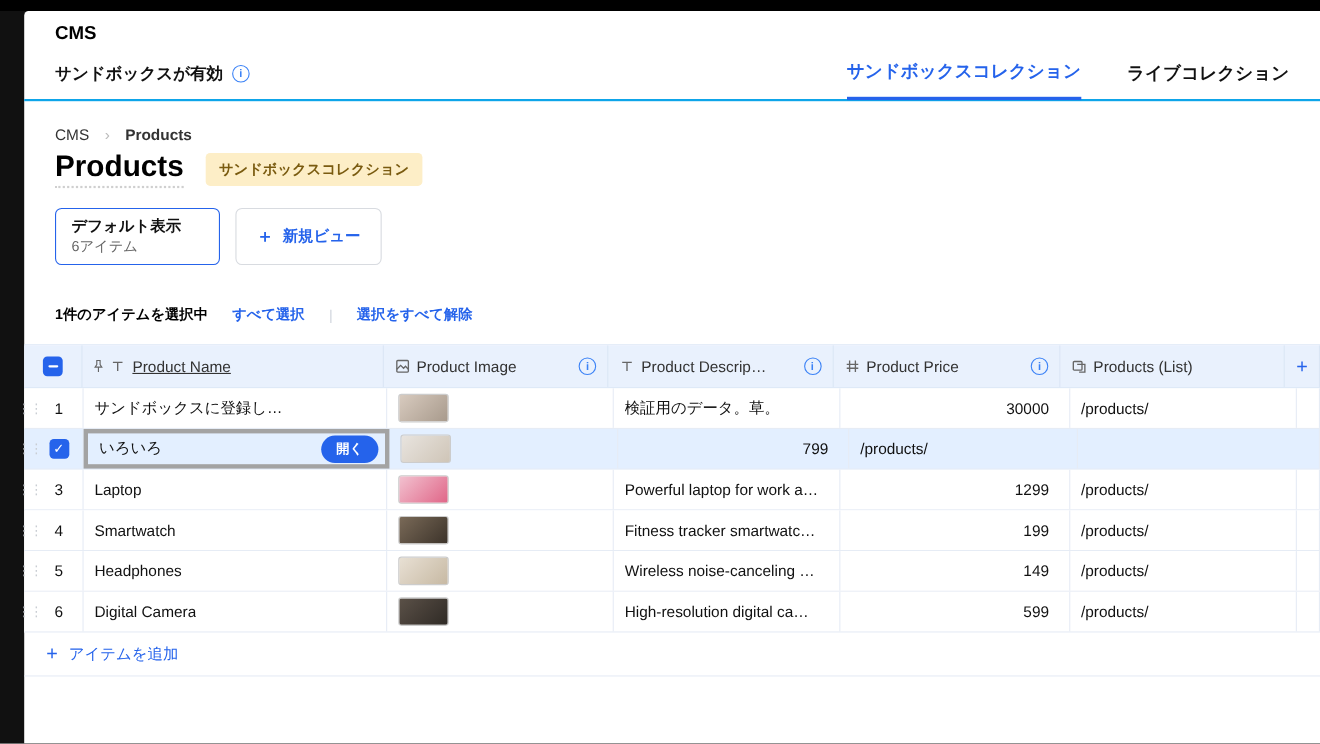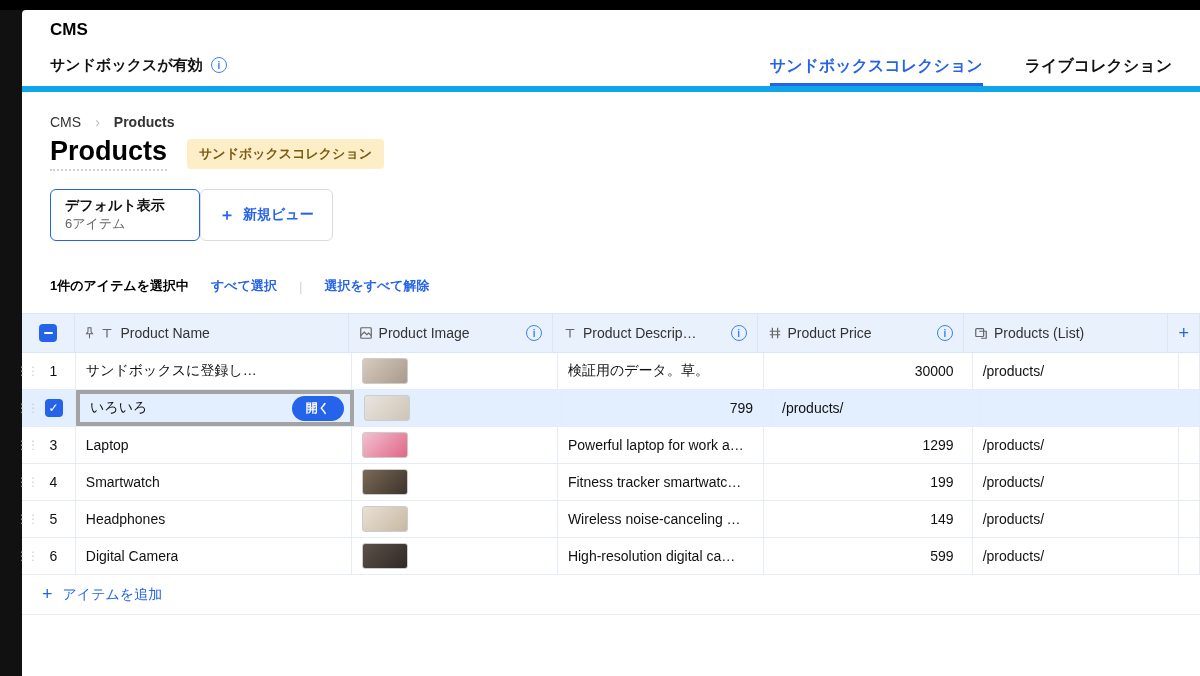--- a/index.html
+++ b/index.html
@@ -2,53 +2,53 @@
 <html><head>
 <meta charset="utf-8">
 <style>
 * { box-sizing: border-box; margin: 0; padding: 0; font-family: -apple-system, BlinkMacSystemFont, "Segoe UI", Helvetica, Arial, sans-serif; }
 body { background: #111; width: 1200px; height: 676px; overflow: hidden; }
 .topbar { height: 10px; background: #000; }
 .panel { background: #fff; margin-left: 22px; height: 666px; border-top-left-radius: 4px; display: flex; flex-direction: column; }
 
 .header-bar { padding: 10px 28px 4px; font-size: 17px; font-weight: 700; color: #000; }
 
-.tabbar { display: flex; border-bottom: 6px solid #0ea5e9; padding: 0 28px; height: 48px; }
+.tabbar { display: flex; align-items: center; border-bottom: 2px solid #0ea5e9; padding: 0 28px; height: 48px; }
 .sandbox-status { font-size: 15px; font-weight: 700; color: #111; display: flex; align-items: center; gap: 8px; }
 .info-circle { width: 16px; height: 16px; border: 1.5px solid #3b82f6; color: #3b82f6; border-radius: 50%; display: inline-flex; align-items: center; justify-content: center; font-size: 10px; font-weight: 700; font-style: normal; }
 .tabbar-spacer { flex: 1; }
 .tab { font-size: 16px; font-weight: 700; padding: 12px 0; margin-left: 42px; cursor: pointer; color: #111; }
 .tab.active { color: #2563eb; border-bottom: 3px solid #2563eb; }
 
 .crumbs { padding: 22px 28px 6px; font-size: 14px; color: #333; display: flex; align-items: center; gap: 14px; }
 .crumbs .sep { color: #bbb; }
 .crumbs .cur { font-weight: 700; }
 
 .titleline { display: flex; align-items: center; gap: 20px; padding: 0 28px 10px; }
 .page-title { font-size: 27px; font-weight: 800; color: #000; border-bottom: 2px dotted #cfcfcf; padding-bottom: 2px; }
 .badge { background: #fdeec7; color: #7a5b10; font-size: 13px; font-weight: 700; padding: 6px 12px; border-radius: 4px; }
 
-.viewrow { display: flex; align-items: stretch; gap: 0; padding: 8px 28px 20px; }
+.viewrow { display: flex; align-items: stretch; gap: 14px; padding: 8px 28px 20px; }
 .viewbox { border: 1.5px solid #2563eb; border-radius: 6px; padding: 7px 14px; min-width: 150px; cursor: pointer; }
 .viewbox .t { font-size: 14px; font-weight: 600; color: #111; }
 .viewbox .s { font-size: 13px; color: #666; }
 .newview { border: 1px solid #d8dbe0; border-radius: 6px; padding: 12px 18px; display: flex; align-items: center; gap: 8px; color: #2563eb; font-size: 14px; font-weight: 600; cursor: pointer; }
 .newview .plus { font-size: 16px; }
 
 .selrow { display: flex; align-items: center; gap: 22px; padding: 16px 28px 18px; font-size: 13px; }
 .selrow .st { font-weight: 700; color: #000; }
 .selrow .link { color: #2563eb; font-weight: 600; cursor: pointer; }
 .selrow .div { color: #d0d5dd; }
 
 .grid { border-top: 1px solid #dbe6f5; }
 
 .hrow { display: flex; background: #e9f1fd; height: 39px; border-bottom: 1px solid #dbe6f5; font-size: 14px; color: #333; }
 .hcell { display: flex; align-items: center; padding: 0 10px; border-right: 1px solid #dbe6f5; gap: 6px; }
 .colchk { width: 54px; justify-content: center; }
-.colname { width: 278px; }
+.colname { width: 278px; text-decoration: underline; }
 .colimg { width: 208px; }
 .coldesc { width: 208px; }
 .colprice { width: 210px; text-align: right; }
 .collist { width: 208px; }
 .coladd { flex: 1; justify-content: center; }
 
 .chk { width: 18px; height: 18px; border-radius: 4px; display: flex; align-items: center; justify-content: center; cursor: pointer; }
 .chk.ind { background: #2563eb; }
 .chk.ind::after { content: ""; width: 9px; height: 2.5px; background: #fff; border-radius: 1px; }
 .chk.on { background: #2563eb; color: #fff; font-size: 12px; }

